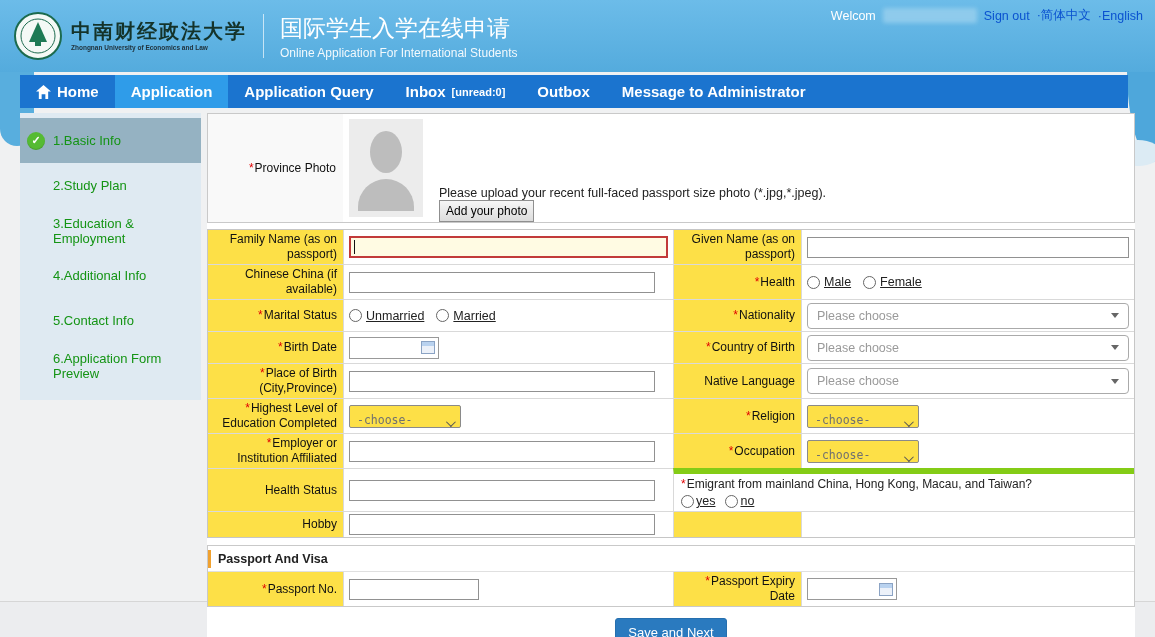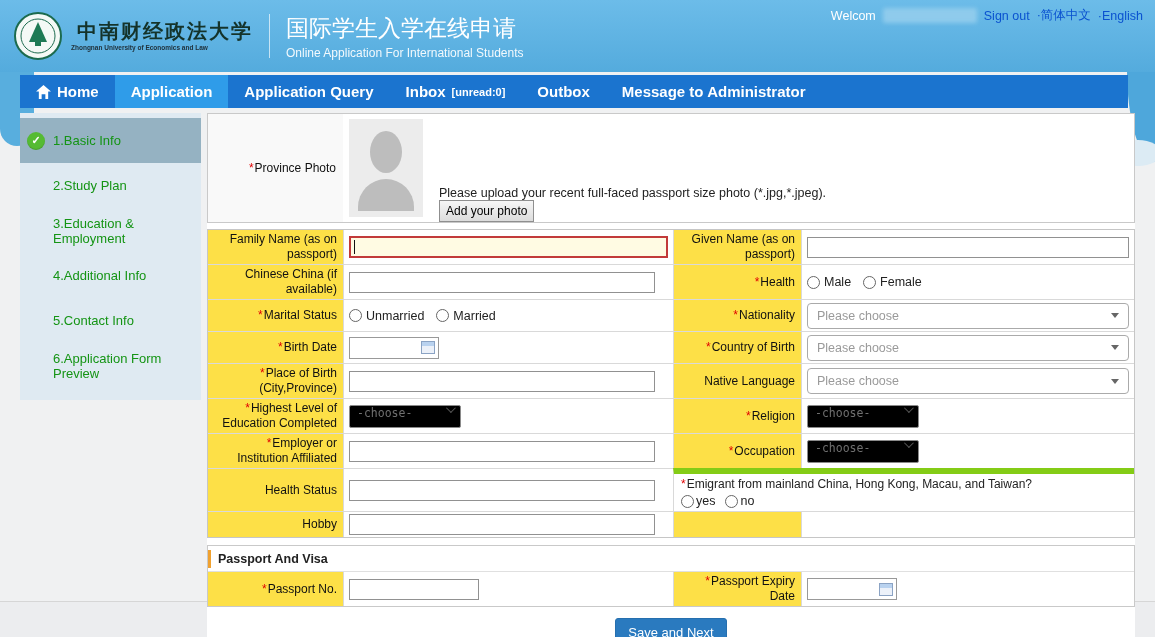--- a/index.html
+++ b/index.html
@@ -4,21 +4,21 @@
 <style>
   * { margin:0; padding:0; box-sizing:border-box; }
   body { font-family:"Liberation Sans", sans-serif; }
   .page { width:1155px; height:637px; position:relative; background:#f0f1f2; overflow:hidden; }
 
   
   .banner { height:72px; background:linear-gradient(180deg,#6cbce9,#54abdd); display:flex; align-items:center; padding:0 14px; position:relative; z-index:3; }
   .logo-group { display:flex; align-items:center; gap:9px; }
   .seal { width:48px; height:48px; }
   .univ-names { display:flex; flex-direction:column; line-height:1.1; }
-  .univ-cn { font-family:"Liberation Serif", serif; font-weight:bold; font-size:20px; color:#14332a; letter-spacing:2px;margin-left:6px; }
+  .univ-cn { font-family:"Liberation Serif", serif; font-weight:bold; font-size:20px; color:#14332a; letter-spacing:2px; }
   .univ-en { font-size:6.5px; font-weight:bold; color:#20323c; margin-top:2px; }
   .banner-divider { width:1px; height:44px; background:rgba(255,255,255,.65); margin:0 16px; }
   .site-title-cn { font-size:23px; color:#fff; font-weight:500; }
   .site-title-en { font-size:12px; color:rgba(255,255,255,.92); margin-top:2px; }
   .user-links { position:absolute; right:12px; top:7px; display:flex; align-items:center; gap:7px; font-size:12.5px; }
   .welcome-txt { color:#fff; }
   .redacted { width:94px; height:15px; background:#8fcbec; border-radius:2px; filter:blur(2px); }
   .blue-link { color:#0a52d0; cursor:pointer; }
 
   
@@ -67,25 +67,25 @@
   .inwrap { position:relative; width:100%; }
   .ti-error { width:100%; height:22px; border:2px solid #c23a3a; background:#fffbe3; }
   .caret { position:absolute; left:5px; top:4px; width:1px; height:14px; background:#111; }
 
   .datebox { width:90px; height:22px; border:1px solid #999; background:#fff; display:flex; align-items:center; justify-content:flex-end; padding:2px 3px; cursor:pointer; }
   .cal-icon { width:14px; height:13px; border:1px solid #8ba3c4; background:linear-gradient(#b9d2ef 0 4px, #ecf1f9 4px); }
 
   .s2 { width:100%; height:26px; border:1px solid #aaa; border-radius:4px; background:#fff; display:flex; align-items:center; justify-content:space-between; padding:0 9px 0 9px; color:#9a9a9a; font-size:12.5px; cursor:pointer; }
   .s2-arrow { width:0; height:0; border-left:4px solid transparent; border-right:4px solid transparent; border-top:5px solid #666; }
 
-  .ns { width:112px; height:23px; border:1px solid #8a8a8a; border-radius:2px; background:#000000; display:flex; align-items:flex-start; justify-content:space-between; padding:0 7px; font-family:"DejaVu Sans Mono", monospace; font-size:11.5px; color:#707070; cursor:pointer; }
+  .ns { width:112px; height:23px; border:1px solid #8a8a8a; border-radius:2px; background:#fde047; display:flex; align-items:flex-end; justify-content:space-between; padding:0 7px; font-family:"DejaVu Sans Mono", monospace; font-size:11.5px; color:#707070; cursor:pointer; }
   .ns-chev { width:7px; height:7px; border-right:1.5px solid #555; border-bottom:1.5px solid #555; transform:rotate(45deg) translateY(-2px); }
 
   .radio { width:13px; height:13px; border:1px solid #666; border-radius:50%; background:#fff; display:inline-block; flex:none; cursor:pointer; }
-  .rlabel { font-size:12.5px; color:#222; margin-right:8px; }
+  .rlabel { font-size:12.5px; color:#222; margin-right:8px;text-decoration:underline; }
 
   .emigrant-cell { grid-column:3 / 5; border-top:6px solid #84cc16; border-left:1px solid #d9d9d9; padding:3px 7px; font-size:12px; }
   .emigrant-q { color:#222; }
   .emigrant-radios { display:flex; align-items:center; gap:2px; margin-top:3px; }
 
   
   .passport-panel { margin-top:7px; border:1px solid #c9c9c9; }
   .pp-header { display:flex; align-items:center; height:26px; border-bottom:1px solid #e0e0e0; padding-left:10px; font-weight:bold; font-size:12.5px; color:#222; position:relative; }
   .orange-bar { position:absolute; left:0; top:4px; width:3px; height:18px; background:#f0a12f; }
   .pp-body { display:grid; grid-template-columns:135px 330px 128px 1fr; }

